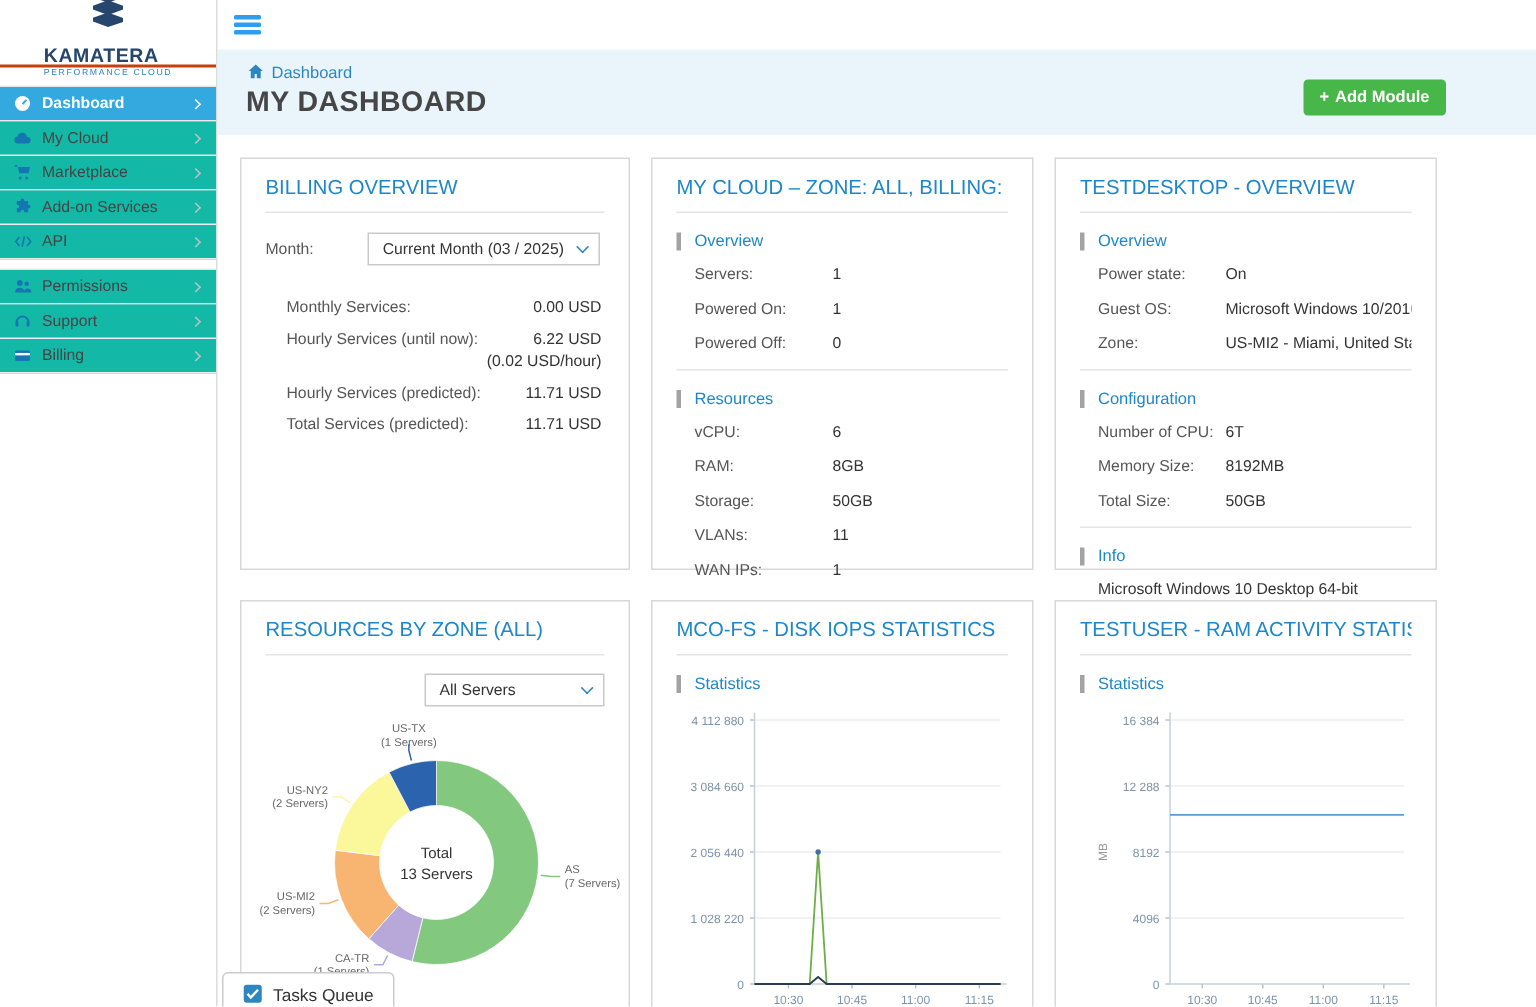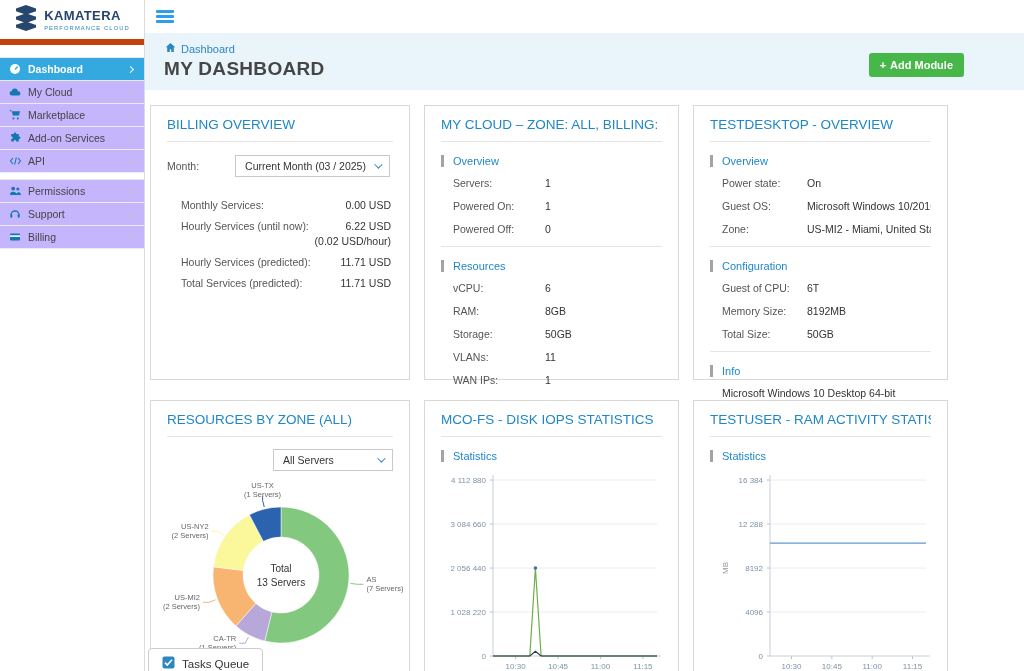--- a/index.html
+++ b/index.html
@@ -2,27 +2,27 @@
 <html><head>
 <meta charset="utf-8">
 <style>
   * { box-sizing: border-box; margin: 0; padding: 0; }
   html,body { width:1024px; height:671px; overflow:hidden; background:#fff;
     font-family:"Liberation Sans", sans-serif; position:relative; }
 
   
   .sidebar { position:absolute; left:0; top:0; width:145px; height:671px;
     background:#fff; border-right:1px solid #dcdcdc; z-index:5; }
-  .logo-box { height:45px; border-bottom:6px solid #c2410c; display:flex;
-    align-items:center; justify-content:center; gap:6px; }
+  .logo-box { height:45px; border-bottom:2px solid #c2410c; display:flex;
+    align-items:center; justify-content:center; gap:6px;flex-direction:column; }
   .logo-text .brand { font-size:13px; font-weight:bold; color:#25456b; letter-spacing:.4px; }
   .logo-text .tagline { font-size:5.8px; color:#2e86c1; letter-spacing:1.1px; margin-top:2px; }
   .menu { margin-top:12px; border-top:1px solid #e8e8e8; }
   .menu-item { display:flex; align-items:center; height:23px; padding:0 9px;
-    border-bottom:1px solid #ececec; cursor:pointer; font-size:10.5px; color:#444; background:#c4b5fd; }
+    border-bottom:1px solid #ececec; cursor:pointer; font-size:10.5px; color:#444; background:#14b8a6; }
   .mi-icon { width:19px; display:flex; align-items:center; color:#1577b2; }
   .mi-label { flex:1; }
   .chev { width:5px; height:5px; border-right:1.4px solid #c3c3c3;
     border-top:1.4px solid #c3c3c3; transform:rotate(45deg); margin-right:2px; }
   .menu-item.active { background:#33a9df; color:#fff; font-weight:bold; }
   .menu-item.active .chev { border-color:#fff; }
   .menu-gap { height:7px; border-bottom:1px solid #e8e8e8; }
 
   
   .topbar { position:absolute; left:145px; top:0; right:0; height:33px; background:#fff; }
@@ -30,21 +30,21 @@
   .hamburger div { height:3px; background:#2e9df0; margin-bottom:2px; border-radius:1px; }
   .header-strip { position:absolute; left:145px; top:33px; right:0; height:57px; background:#e9f5fb; }
   .breadcrumb { position:absolute; left:20px; top:9px; display:flex; align-items:center;
     gap:5px; color:#2e86c1; font-size:11px; cursor:pointer; }
   .page-title { position:absolute; left:19px; top:25px; font-size:19px; color:#464646; letter-spacing:.3px;font-weight:bold; }
   .add-module-btn { position:absolute; right:60px; top:20px; background:#47b749; color:#fff;
     font-size:11px; font-weight:bold; padding:6px 11px; border-radius:3px; border:none;
     cursor:pointer; display:flex; gap:4px; align-items:center; }
 
   
-  .content { position:absolute; left:135px; top:90px; right:0; height:581px; background:#fff; }
+  .content { position:absolute; left:145px; top:90px; right:0; height:581px; background:#fff; }
   .cards { position:absolute; left:15px; top:15px; display:grid;
     grid-template-columns:260px 255px 255px; gap:20px 14px; }
   .card { background:#fff; border:1px solid #d8d8d8; padding:11px 16px; }
   .card.r1 { height:275px; }
   .card.r2 { height:300px; }
   .card-title { color:#1e87c9; font-size:13.5px; white-space:nowrap; overflow:hidden; }
   .card hr { border:none; border-top:1px solid #e4e4e4; margin:9px 0 0; }
   .section { margin:13px 0 10px; border-left:3px solid #a3a3a3; padding-left:9px;
     color:#1e87c9; font-size:11px; font-weight:normal; }
 
@@ -289,21 +289,21 @@
           <span class="k" style="flex-basis:85px">Guest OS:</span>
           <span class="v">Microsoft Windows 10/2016/2019</span>
         </div>
       <div class="kv">
           <span class="k" style="flex-basis:85px">Zone:</span>
           <span class="v">US-MI2 - Miami, United States, North A…</span>
         </div>
       <hr>
       <div class="section">Configuration</div>
       <div class="kv">
-          <span class="k" style="flex-basis:85px">Guest of CPU:</span>
+          <span class="k" style="flex-basis:85px">Number of CPU:</span>
           <span class="v">6T</span>
         </div>
       <div class="kv">
           <span class="k" style="flex-basis:85px">Memory Size:</span>
           <span class="v">8192MB</span>
         </div>
       <div class="kv">
           <span class="k" style="flex-basis:85px">Total Size:</span>
           <span class="v">50GB</span>
         </div>

